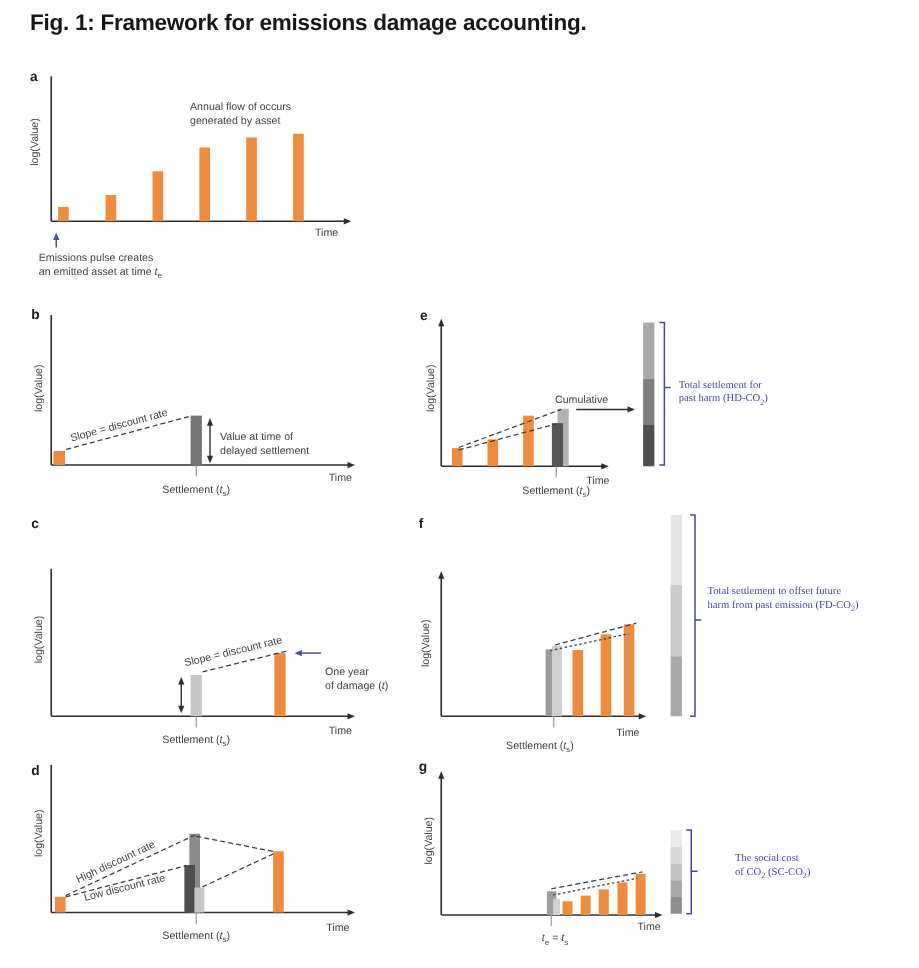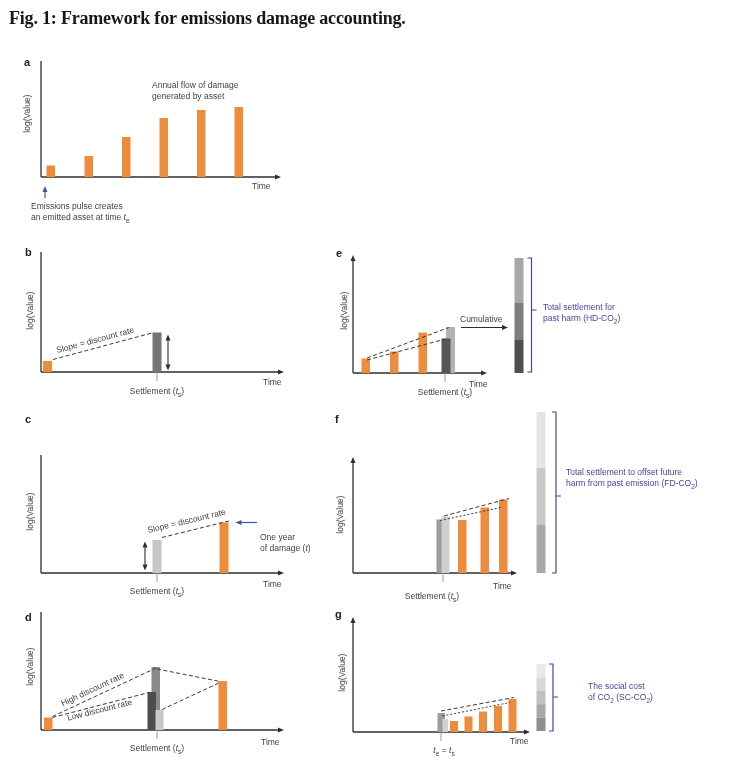--- a/index.html
+++ b/index.html
@@ -2,23 +2,23 @@
 <html><head>
 <meta charset="utf-8">
 <style>
   html,body{margin:0;padding:0;background:#ffffff;}
   body{width:735px;height:774px;font-family:"Liberation Sans",sans-serif;color:#3f3f3f;}
   .fig{position:relative;width:735px;height:774px;background:#fff;overflow:hidden;}
   #canvas{position:absolute;left:0;top:0;}
   .t{position:absolute;font-size:8.5px;line-height:1.32;white-space:pre-line;color:#3f3f3f;}
   .center{text-align:center;}
   .plabel{font-size:11px;font-weight:bold;color:#1d1d1d;white-space:nowrap;}
-  .title{position:absolute;left:9px;top:8px;font-family:Liberation Serif, serif;font-size:18px;font-weight:700;color:#171717;letter-spacing:-0.2px;white-space:nowrap;text-align:center;}
+  .title{position:absolute;left:24px;top:8px;font-family:Liberation Sans, sans-serif;font-size:18px;font-weight:700;color:#171717;letter-spacing:-0.2px;white-space:nowrap;text-align:center;}
   .ylab{width:90px;text-align:center;transform:rotate(-90deg);}
-  .blue{color:#4545a4;}
+  .blue{color:#4545a4;font-family:Liberation Serif, serif;}
   .rot{transform-origin:left bottom;white-space:nowrap;}
   .rot2{transform-origin:left top;white-space:nowrap;}
   i{font-style:italic;}
   sub{font-size:6.5px;}
 </style>
 </head>
 <body>
 
 <div class="fig">
   <svg id="canvas" width="735" height="774">
@@ -151,29 +151,31 @@
   <div class="t" style="left:493px;top:581px">Time</div>
   <div class="t" style="left:510px;top:736px">Time</div>
 
   <div class="t center" style="left:112px;top:386px;width:90px">Settlement (<i>t</i><sub>s</sub>)</div>
   <div class="t center" style="left:112px;top:586px;width:90px">Settlement (<i>t</i><sub>s</sub>)</div>
   <div class="t center" style="left:112px;top:743px;width:90px">Settlement (<i>t</i><sub>s</sub>)</div>
   <div class="t center" style="left:400px;top:387px;width:90px">Settlement (<i>t</i><sub>s</sub>)</div>
   <div class="t center" style="left:387px;top:591px;width:90px">Settlement (<i>t</i><sub>s</sub>)</div>
   <div class="t center" style="left:404px;top:745px;width:80px"><i>t</i><sub>e</sub> = <i>t</i><sub>s</sub></div>
 
-  <div class="t" style="left:152px;top:80px;width:120px">Annual flow of damage
+  <div class="t" style="left:152px;top:80px;width:120px">Annual flow of occurs
 generated by asset</div>
   <div class="t" style="left:31px;top:201px;width:170px">Emissions pulse creates<br>an emitted asset at time <i>t</i><sub>e</sub></div>
 
   <div class="t rot" style="left:58px;top:345px;transform:rotate(-15deg)">Slope = discount rate</div>
+  <div class="t" style="left:176px;top:344px;width:120px">Value at time of
+delayed settlement</div>
 
   <div class="t rot" style="left:149px;top:525px;transform:rotate(-13.5deg)">Slope = discount rate</div>
   <div class="t" style="left:260px;top:532px;width:85px">One year<br>of damage (<i>t</i>)</div>
 
   <div class="t rot" style="left:64px;top:698px;transform:rotate(-25deg)">High discount rate</div>
   <div class="t rot2" style="left:66px;top:713px;transform:rotate(-14deg)">Low discount rate</div>
 
-  <div class="t" style="left:460px;top:314px;width:70px">Cumulative</div>
+  <div class="t" style="left:444px;top:314px;width:70px">Cumulative</div>
   <div class="t blue" style="left:543px;top:302px;width:140px">Total settlement for<br>past harm (HD-CO<sub>2</sub>)</div>
   <div class="t blue" style="left:566px;top:467px;width:160px">Total settlement to offset future<br>harm from past emission (FD-CO<sub>2</sub>)</div>
   <div class="t blue" style="left:588px;top:681px;width:120px">The social cost<br>of CO<sub>2</sub> (SC-CO<sub>2</sub>)</div>
 </div>
 
 </body></html>

